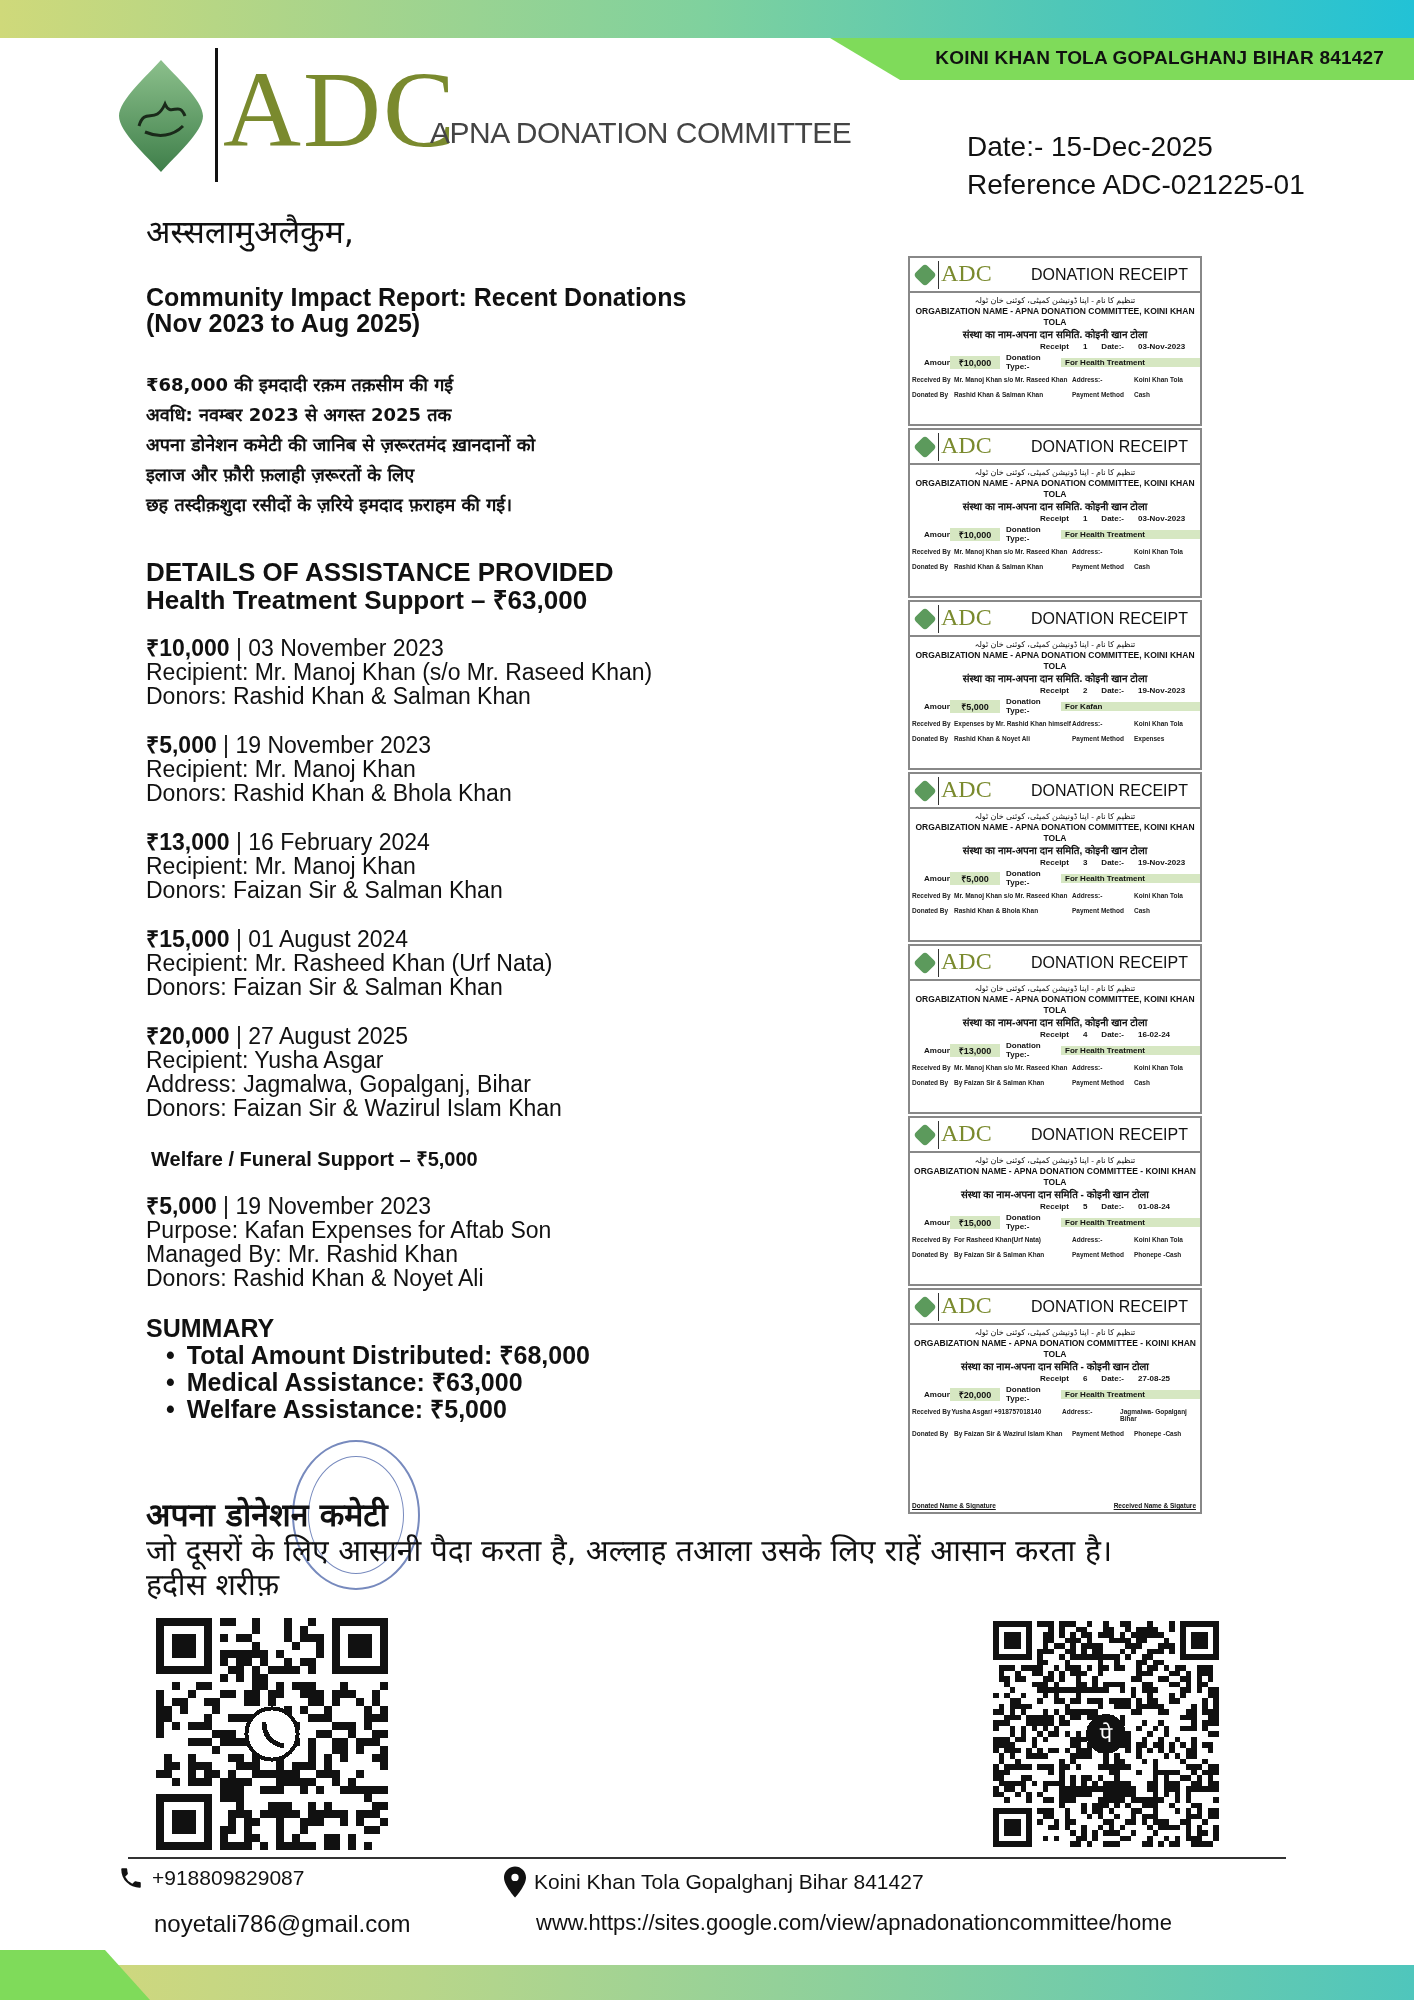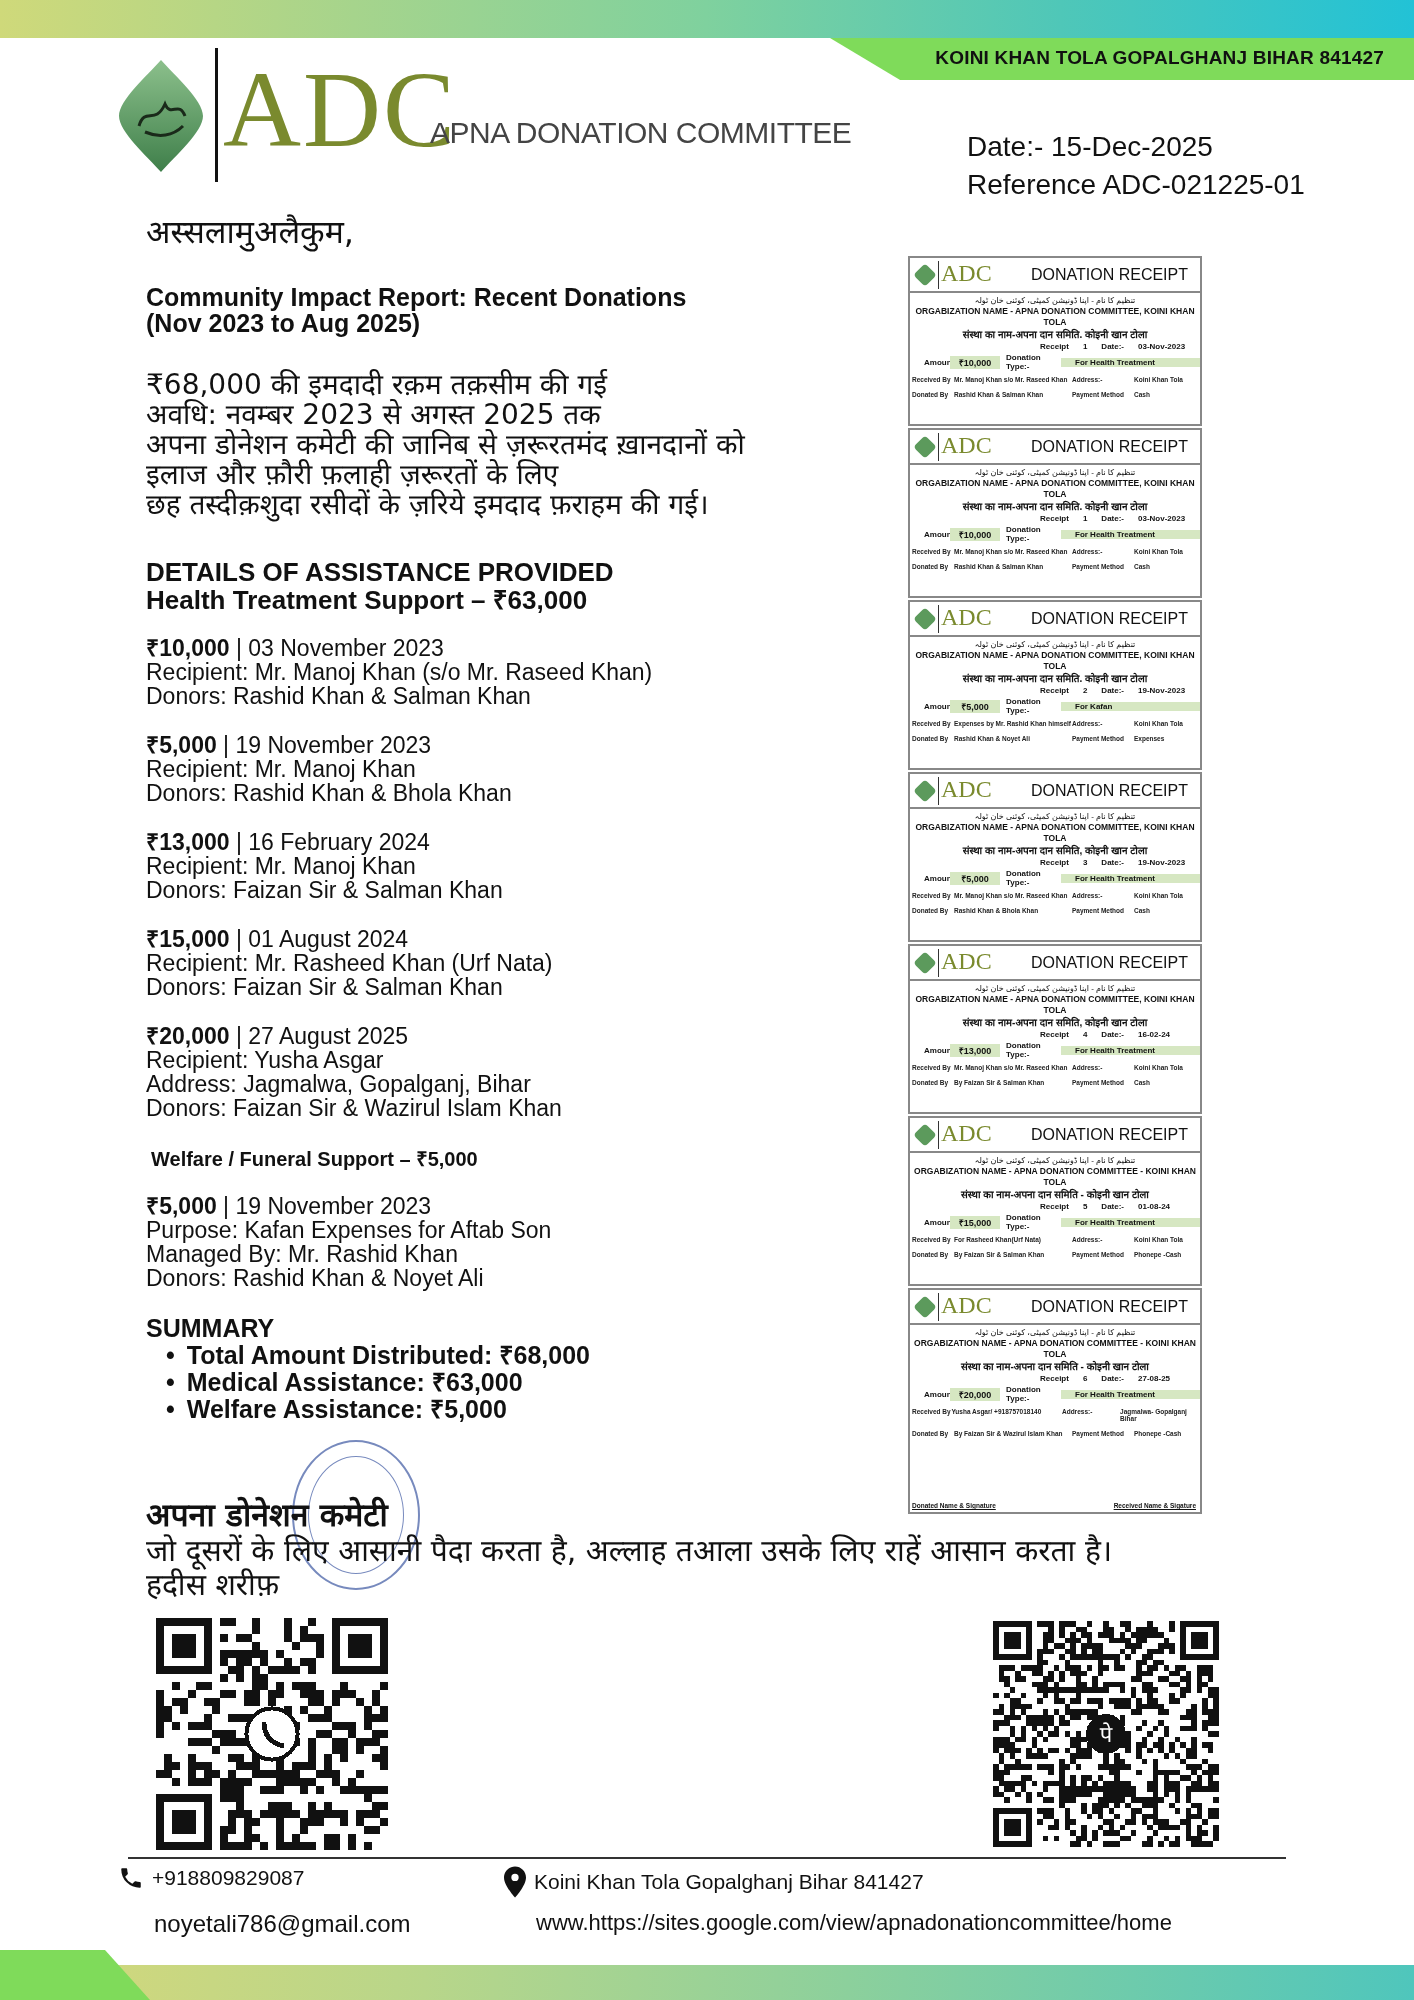--- a/index.html
+++ b/index.html
@@ -20,21 +20,21 @@
     font-size: 108px; color: #7a8a2e; line-height: 1; letter-spacing: 2px; }
   .logo-name { position: absolute; left: 315px; top: 68px; font-family: "Liberation Sans", sans-serif;
     font-size: 30px; color: #444; letter-spacing: -0.5px; }
 
   .meta { position: absolute; left: 967px; top: 128px; font-family: "Liberation Sans", sans-serif;
     font-size: 28px; color: #111; line-height: 38px; }
 
   .main { position: absolute; left: 146px; top: 212px; width: 740px; }
   .greeting { font-size: 32px; line-height: 40px; margin-bottom: 32px; }
   .report-title { font-family: "Liberation Sans", sans-serif; font-weight: bold; font-size: 25px; line-height: 26px; margin-bottom: 34px; }
-  .hindi-para { font-size: 28px; line-height: 30px; margin-bottom: 38px; }
+  .hindi-para { font-size: 18px; line-height: 30px; margin-bottom: 38px; font-weight: bold; }
   .section-head { font-family: "Liberation Sans", sans-serif; font-weight: bold; font-size: 26px; line-height: 28px; margin-bottom: 22px; }
   .entry { font-family: "Liberation Sans", sans-serif; font-size: 23px; line-height: 24px; margin-bottom: 25px; }
   .entry b { font-weight: bold; }
   .sub-head { font-family: "Liberation Sans", sans-serif; font-weight: bold; font-size: 20px; margin: 0 0 22px 5px; }
   .summary-head { font-family: "Liberation Sans", sans-serif; font-weight: bold; font-size: 25px; line-height: 27px; }
   .summary-list { list-style: none; padding-left: 20px; }
   .summary-list li { font-family: "Liberation Sans", sans-serif; font-weight: bold; font-size: 25px; line-height: 27px; }
   .summary-list li::before { content: "\2022"; margin-right: 12px; }
 
   .receipts { position: absolute; left: 908px; top: 256px; width: 294px; }
@@ -47,21 +47,21 @@
   .r-title { position: absolute; right: 12px; top: 8px; font-size: 16px; color: #111; }
   .r-urdu { text-align: center; font-size: 8px; margin-top: 3px; line-height: 10px; }
   .r-org { text-align: center; font-size: 8.5px; font-weight: bold; line-height: 11px; padding: 0 0; }
   .r-hin { text-align: center; font-size: 10px; font-weight: bold; line-height: 13px; }
   .r-rno { font-size: 8px; font-weight: bold; line-height: 12px; padding-left: 130px; }
   .r-rno span { margin-right: 14px; }
   .r-amt { display: flex; align-items: center; font-size: 8px; font-weight: bold; margin-top: 3px; height: 12px; }
   .r-amt .lbl { width: 40px; padding-left: 14px; }
   .r-amt .val { background: #d6e7c2; width: 50px; text-align: center; font-size: 9px; margin-right: 6px; }
   .r-amt .typ-lbl { width: 55px; }
-  .r-amt .typ { background: #d6e7c2; flex: 1; padding-left: 14px; }
+  .r-amt .typ { background: #d6e7c2; flex: 1; padding-left: 4px; }
   .r-row { display: flex; font-size: 6.5px; font-weight: bold; margin-top: 8px; color: #222; padding-left: 2px; }
   .r-row .c1 { width: 42px; }
   .r-row .c2 { width: 118px; }
   .r-row .c3 { width: 62px; }
   .r-sig { position: absolute; bottom: 3px; left: 2px; right: 4px; display: flex; justify-content: space-between; font-size: 6.5px; font-weight: bold; text-decoration: underline; }
 
   .stamp { position: absolute; left: 292px; top: 1440px; width: 128px; height: 150px; border: 2px solid #4a63a8; border-radius: 50%; opacity: 0.75; }
   .stamp::after { content: ""; position: absolute; left: 14px; top: 14px; right: 14px; bottom: 14px; border: 1px solid #4a63a8; border-radius: 50%; }
 
   .closing { position: absolute; left: 146px; top: 1496px; width: 1150px; }

